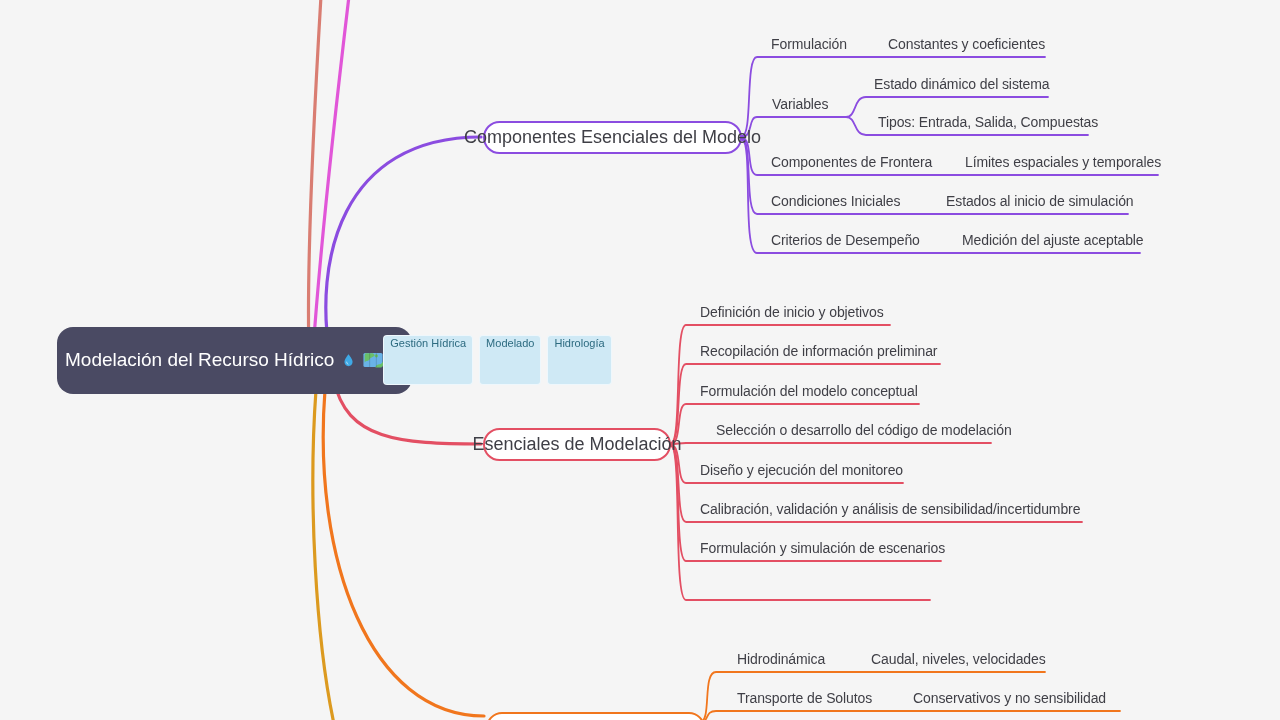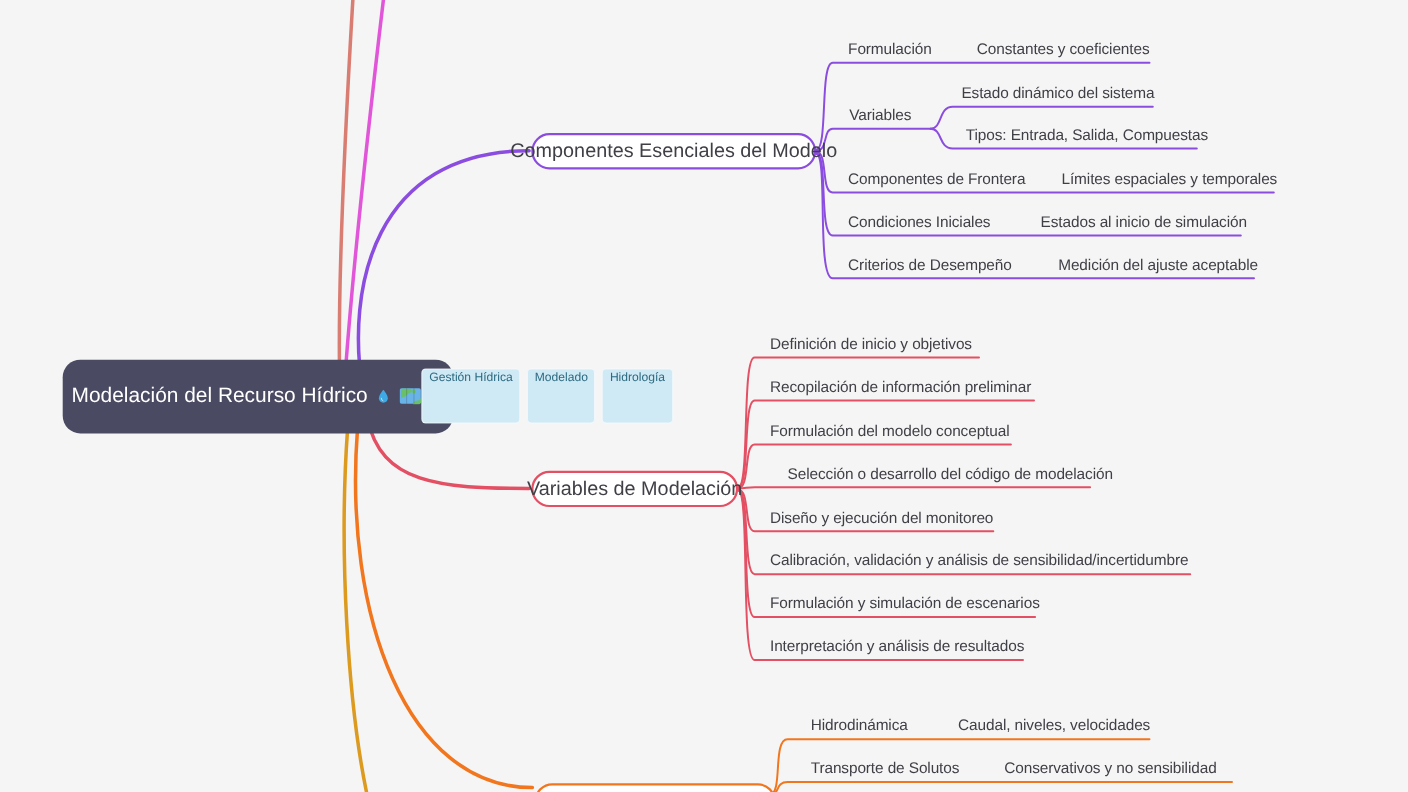--- a/index.html
+++ b/index.html
@@ -88,21 +88,21 @@
       <span class="tag">Modelado</span>
       <span class="tag">Hidrología</span>
     </div>
   </div>
 
   <div class="branch-pill b-componentes" style="left:483px;top:121px;width:259px;height:33px;">
     <span>Componentes Esenciales del Modelo</span>
   </div>
 
   <div class="branch-pill b-protocolo" style="left:483px;top:428px;width:188px;height:33px;">
-    <span>Variables de Modelación</span>
+    <span>Esenciales de Modelación</span>
   </div>
 
   <div class="branch-pill b-procesos" style="left:486px;top:712px;width:219px;height:40px;border-radius:16px;">
     <span></span>
   </div>
 
   <span class="lbl" style="left:771px;top:36px;">Formulación</span>
   <span class="lbl" style="left:888px;top:36px;">Constantes y coeficientes</span>
   <span class="lbl" style="left:772px;top:96px;">Variables</span>
   <span class="lbl" style="left:874px;top:76px;">Estado dinámico del sistema</span>
@@ -114,20 +114,19 @@
   <span class="lbl" style="left:771px;top:232px;">Criterios de Desempeño</span>
   <span class="lbl" style="left:962px;top:232px;">Medición del ajuste aceptable</span>
 
   <span class="lbl" style="left:700px;top:304px;">Definición de inicio y objetivos</span>
   <span class="lbl" style="left:700px;top:343px;">Recopilación de información preliminar</span>
   <span class="lbl" style="left:700px;top:383px;">Formulación del modelo conceptual</span>
   <span class="lbl" style="left:700px;top:422px;margin-left:16px;">Selección o desarrollo del código de modelación</span>
   <span class="lbl" style="left:700px;top:462px;">Diseño y ejecución del monitoreo</span>
   <span class="lbl" style="left:700px;top:501px;">Calibración, validación y análisis de sensibilidad/incertidumbre</span>
   <span class="lbl" style="left:700px;top:540px;">Formulación y simulación de escenarios</span>
-  <span class="lbl" style="left:700px;top:579px;">Interpretación y análisis de resultados</span>
 
   <span class="lbl" style="left:737px;top:651px;">Hidrodinámica</span>
   <span class="lbl" style="left:871px;top:651px;">Caudal, niveles, velocidades</span>
   <span class="lbl" style="left:737px;top:690px;">Transporte de Solutos</span>
   <span class="lbl" style="left:913px;top:690px;">Conservativos y no sensibilidad</span>
 
 </div>
 
 </body></html>

